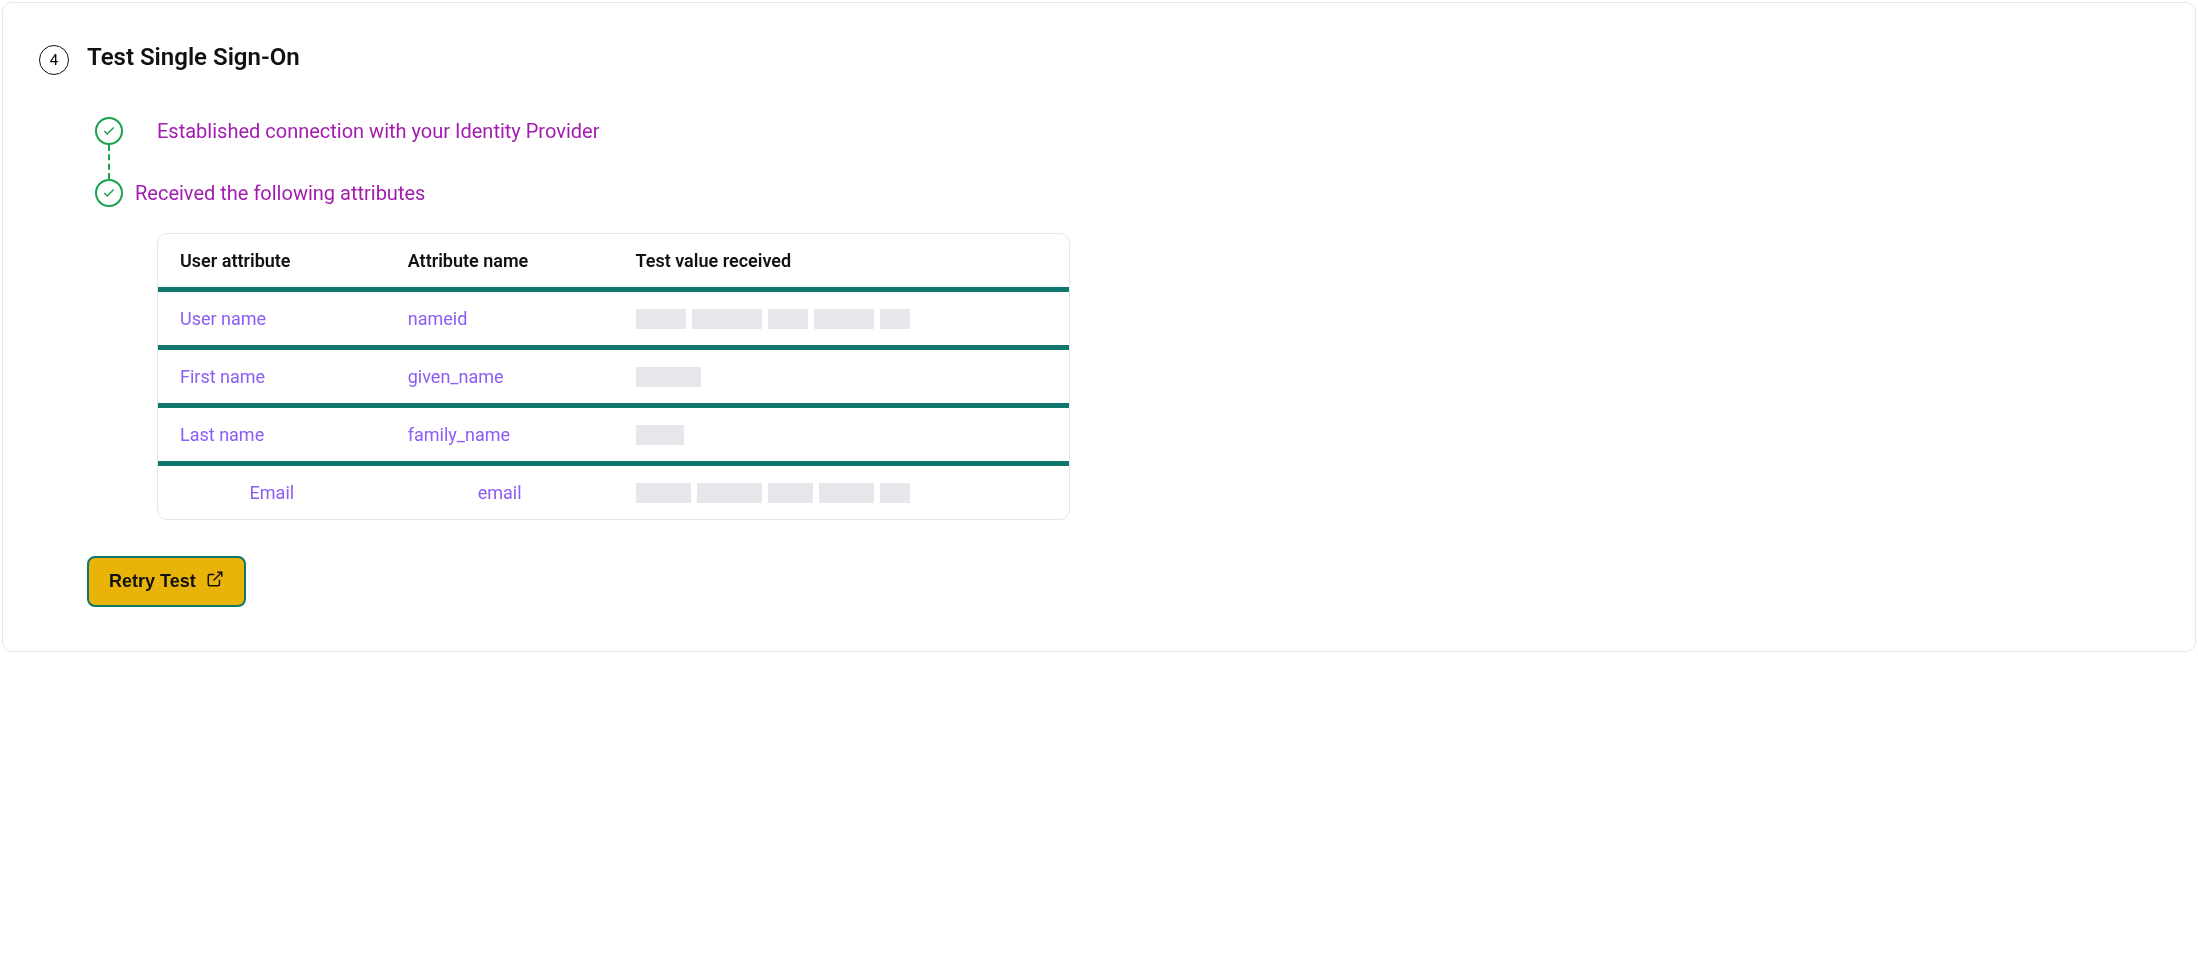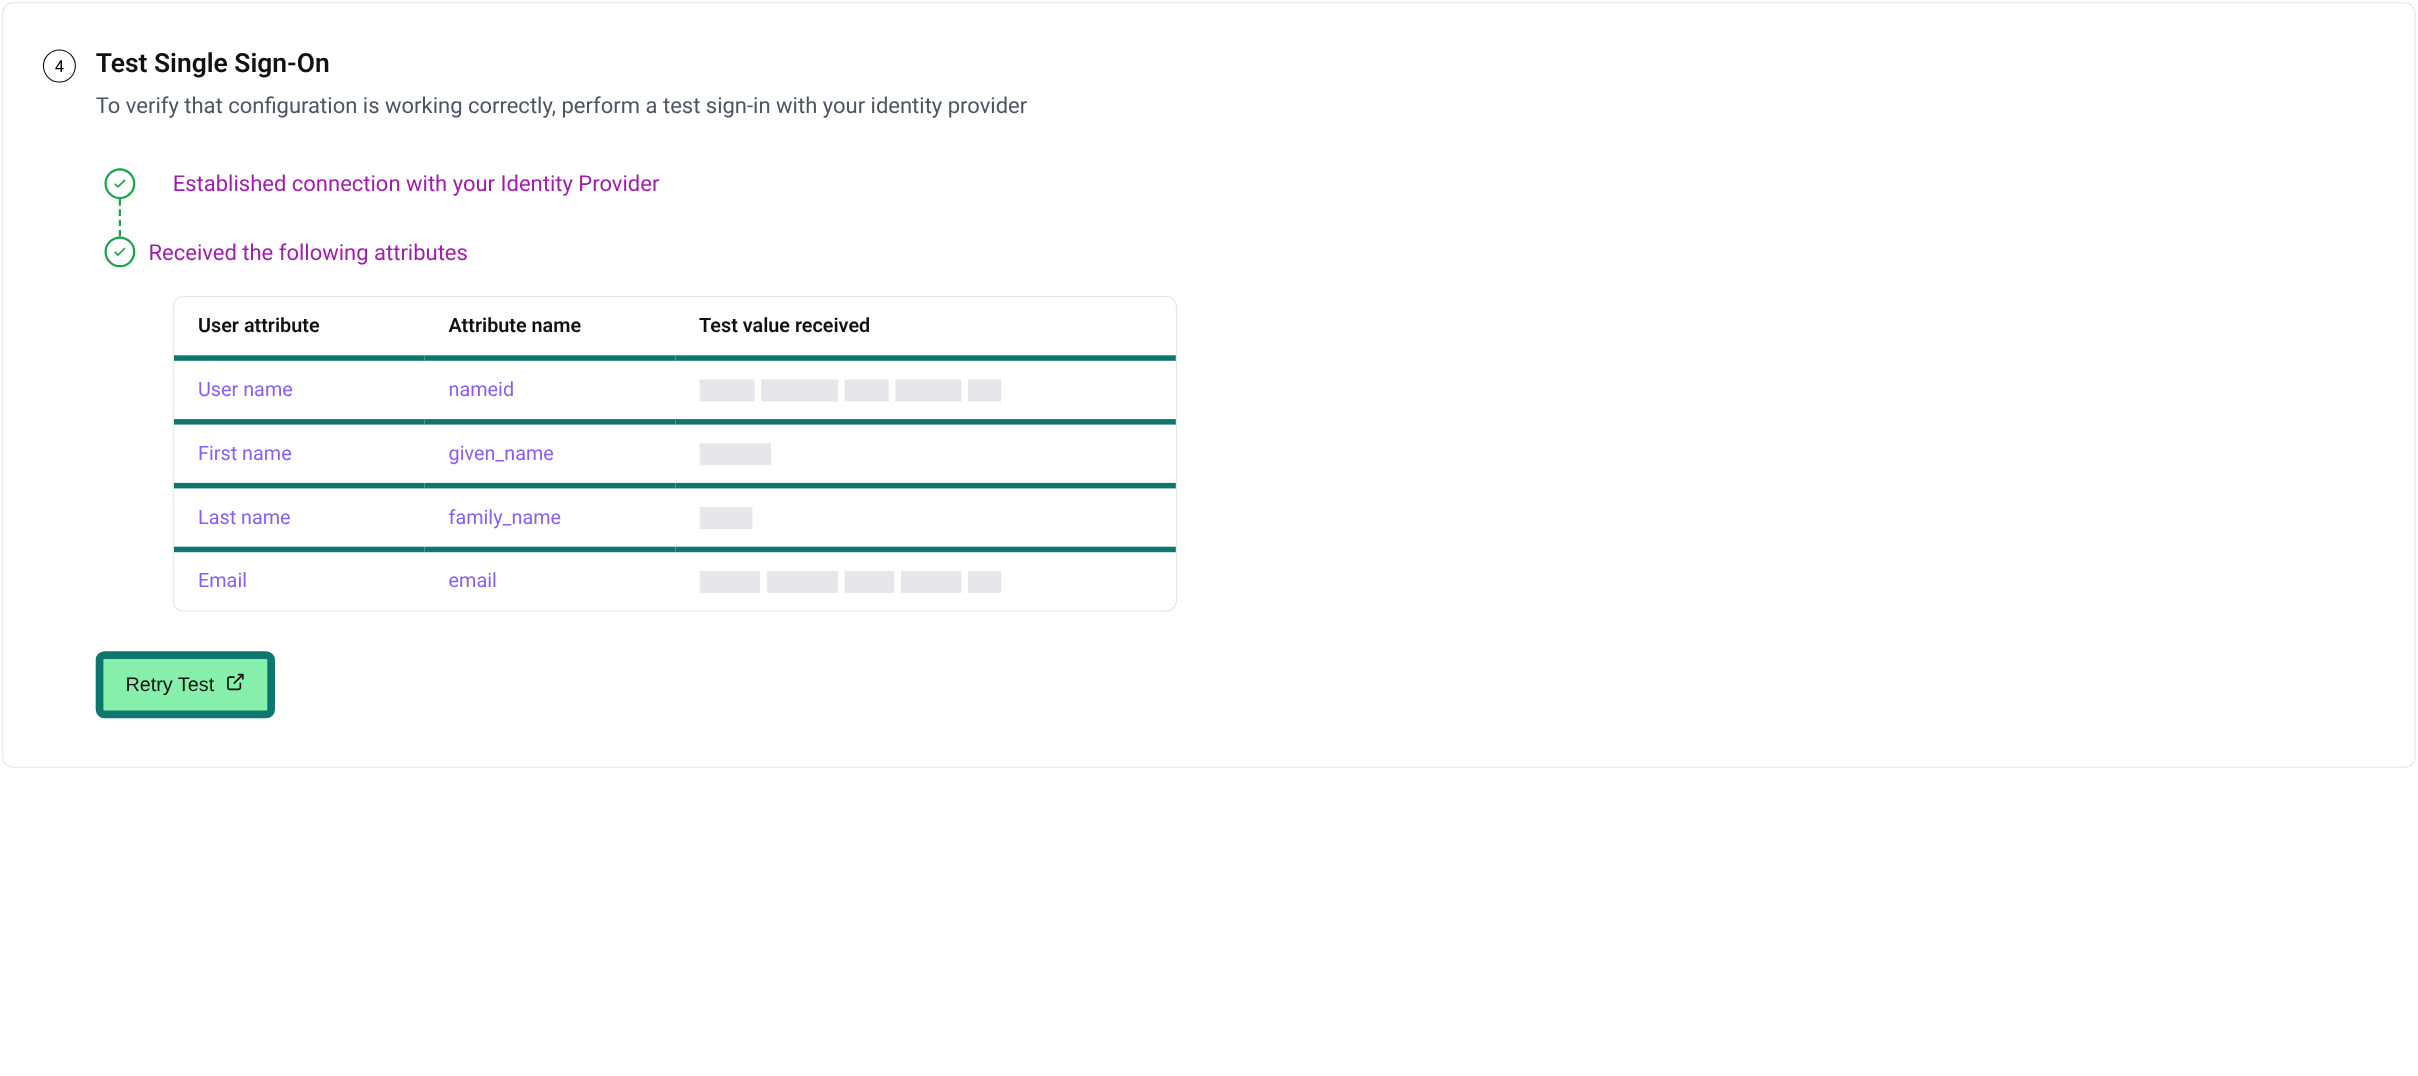--- a/index.html
+++ b/index.html
@@ -124,20 +124,21 @@
   .attr-table th {
     font-weight: 600;
     color: #111;
   }
   .attr-table td {
     color: #8b5cf6;
     font-weight: 400;
   }
   .attr-table tr:last-child td {
     border-bottom: none;
+    text-align: center;
   }
   .col-user { width: 25%; }
   .col-name { width: 25%; }
   .col-value { width: 50%; }
   .redacted-group {
     display: flex;
     gap: 6px;
     align-items: center;
   }
   .redacted {
@@ -147,25 +148,25 @@
   }
   .button-row {
     margin-left: 48px;
     margin-top: 36px;
   }
   .retry-btn {
     display: inline-flex;
     align-items: center;
     gap: 10px;
     padding: 12px 20px;
-    border: 7px solid #0f766e;
+    border: 2px solid #0f766e;
     border-radius: 8px;
-    background: #86efac;
+    background: #eab308;
     font-size: 18px;
-    font-weight: 400;
+    font-weight: 700;
     color: #111;
     cursor: pointer;
   }
   .retry-btn svg {
     width: 18px;
     height: 18px;
     stroke: #111;
     stroke-width: 2;
     fill: none;
   }
@@ -174,21 +175,20 @@
 <body>
 
 <div class="card">
 
   <div class="header-row">
     <div class="step-circle">
       <span>4</span>
     </div>
     <div class="header-texts">
       <div class="title">Test Single Sign-On</div>
-      <div class="subtitle">To verify that configuration is working correctly, perform a test sign-in with your identity provider</div>
     </div>
   </div>
 
   <div class="status-section">
     <div class="status-list">
 
       <div class="status-item">
         <div class="check-circle">
           <svg viewBox="0 0 24 24">
               <polyline points="4 12 9 17 20 6"></polyline>

